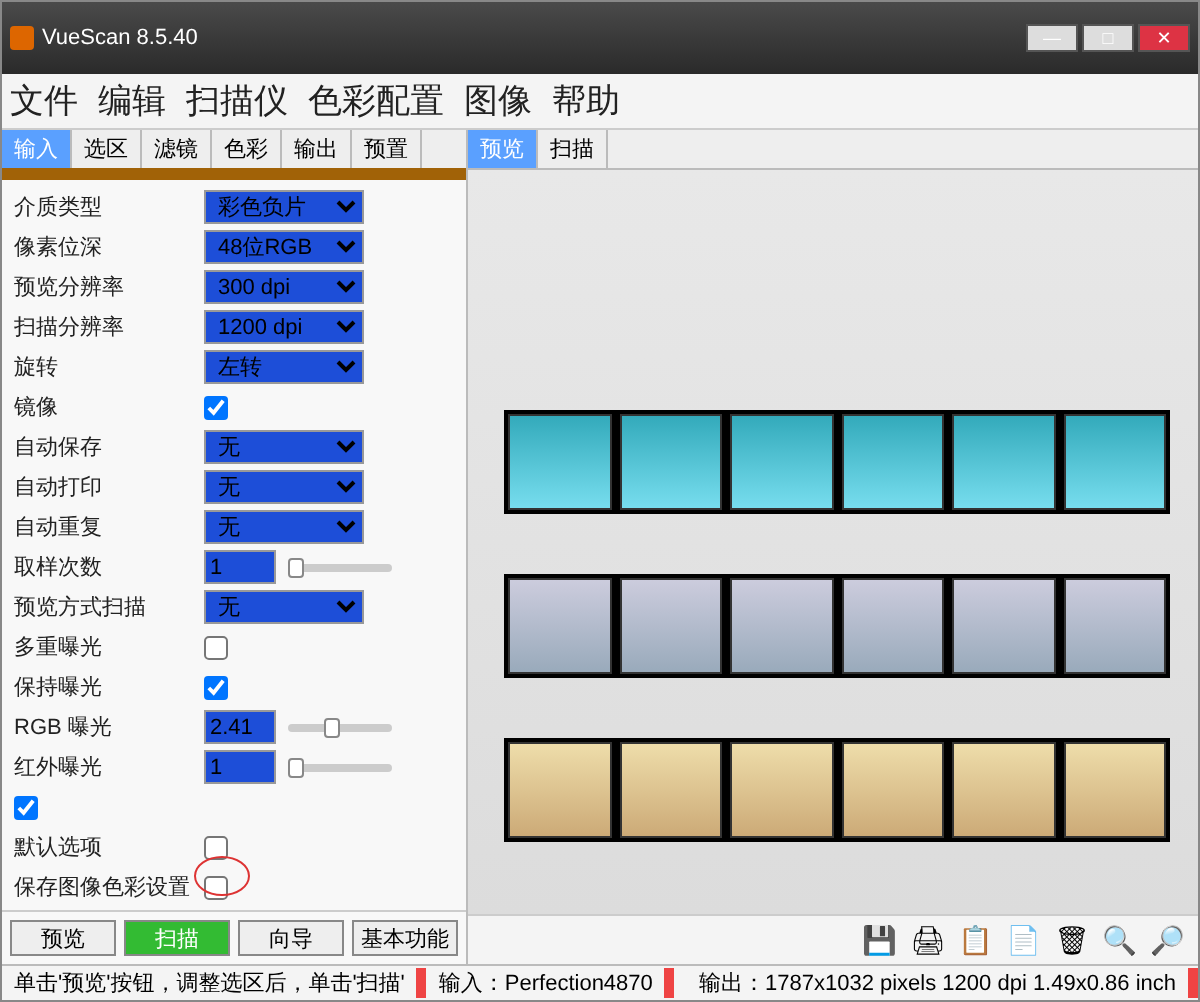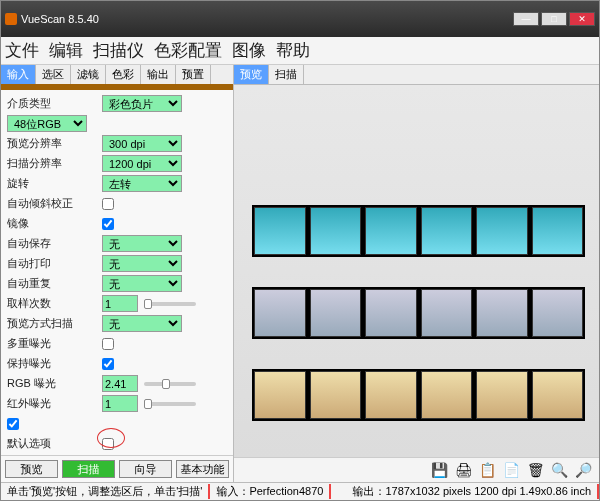--- a/index.html
+++ b/index.html
@@ -10,42 +10,42 @@
   .titlebar .close { background:#d34; color:#fff; }
   .menubar { background:#f4f4f4; border-bottom:1px solid #ccc; padding:2px 4px; display:flex; gap:10px; font-size:17px; color:#222; }
   .main { flex:1; display:flex; min-height:0; }
   .leftpanel { width:233px; border-right:1px solid #bbb; display:flex; flex-direction:column; background:#f8f8f8; }
   .tabs { display:flex; border-bottom:6px solid #a16207; background:#eee; }
   .tab { padding:2px 6px; border-right:1px solid #bbb; font-size:11px; cursor:pointer; }
   .tab.active { background:#5aa0ff; color:#fff; }
   .options { flex:1; overflow:auto; padding:4px 6px; }
   .row { display:flex; align-items:center; height:19px; margin-bottom:1px; }
   .row .lbl { width:95px; text-align:left; padding-right:6px; font-size:11px; color:#222; }
-  .row select, .row input[type=text] { font-size:11px; height:17px; border:1px solid #999; background:#86efac; padding:0 2px; }
+  .row select, .row input[type=text] { font-size:11px; height:17px; border:1px solid #999; background:#1d4ed8; padding:0 2px; }
   .row select { width:80px; }
   .row input[type=text].num { width:36px; }
   .row .slider { flex:1; margin-left:6px; height:4px; background:#ccc; border-radius:2px; position:relative; max-width:52px; }
   .row .slider .thumb { position:absolute; top:-3px; width:8px; height:10px; background:#fff; border:1px solid #888; border-radius:2px; }
   .row .chk { width:12px; height:12px; }
   .circle { position:absolute; width:28px; height:20px; border:1.5px solid #d33; border-radius:50%; pointer-events:none; }
   .leftbuttons { display:flex; gap:4px; padding:4px; border-top:1px solid #ccc; }
   .leftbuttons button { flex:1; font-size:11px; height:18px; border:1px solid #888; background:#eee; }
   .leftbuttons button.scan { background:#3b3; color:#fff; }
   .rightpanel { flex:1; display:flex; flex-direction:column; }
   .rtabs { display:flex; border-bottom:1px solid #bbb; background:#eee; }
   .preview { flex:1; background:linear-gradient(#e8e8e8,#dcdcdc); padding:10px 14px 10px 18px; display:flex; flex-direction:column; gap:30px; overflow:auto; }
   .strip { display:flex; background:#000; height:52px; }
   .frame { flex:1; margin:2px; display:flex; align-items:center; justify-content:center; font-size:8px; color:#fff; border:1px solid #333;}
   .strip.pool .frame { background:linear-gradient(#3ab,#7de); }
   .strip.city .frame { background:linear-gradient(#ccd,#9ab); }
   .strip.room .frame { background:linear-gradient(#eda,#ca7); }
   .toolbar { display:flex; justify-content:flex-end; gap:6px; padding:3px 6px; border-top:1px solid #ccc; background:#f4f4f4; }
   .toolbar .ticon { width:18px; height:18px; display:flex; align-items:center; justify-content:center; font-size:14px; cursor:pointer; }
   .status { display:flex; border-top:1px solid #bbb; background:#f4f4f4; font-size:11px; height:18px; align-items:center; }
-  .status .cell { padding:0 6px; border-right:2px solid #ef4444; }
+  .status .cell { padding:0 6px; border-right:5px solid #ef4444; }
   .status .spacer { flex:1; }
   .apptiny { width:12px; height:12px; background:#d60; border-radius:2px; margin-right:4px; }
 </style>
 </head>
 <body>
 
 <div class="titlebar">
   <div class="apptiny"></div>
   <div class="title">VueScan 8.5.40</div>
   <div class="winbtn">—</div>
@@ -71,37 +71,34 @@
       <div class="tab">色彩</div>
       <div class="tab">输出</div>
       <div class="tab">预置</div>
     </div>
     <div class="options" style="position:relative;">
       <div class="row">
           <div class="lbl">介质类型</div>
           <select><option>彩色负片</option></select>
         </div>
       <div class="row">
+          <div class="lbl">像素位深</div>
           <select><option>48位RGB</option></select>
         </div>
       <div class="row">
           <div class="lbl">预览分辨率</div>
           <select><option>300 dpi</option></select>
         </div>
       <div class="row">
           <div class="lbl">扫描分辨率</div>
           <select><option>1200 dpi</option></select>
         </div>
       <div class="row">
           <div class="lbl">旋转</div>
           <select><option>左转</option></select>
-        </div>
-      <div class="row">
-          <div class="lbl">自动倾斜校正</div>
-          <input type="checkbox" class="chk" style="">
         </div>
       <div class="row">
           <div class="lbl">镜像</div>
           <input type="checkbox" class="chk" checked="" style="">
         </div>
       <div class="row">
           <div class="lbl">自动保存</div>
           <select><option>无</option></select>
         </div>
       <div class="row">

